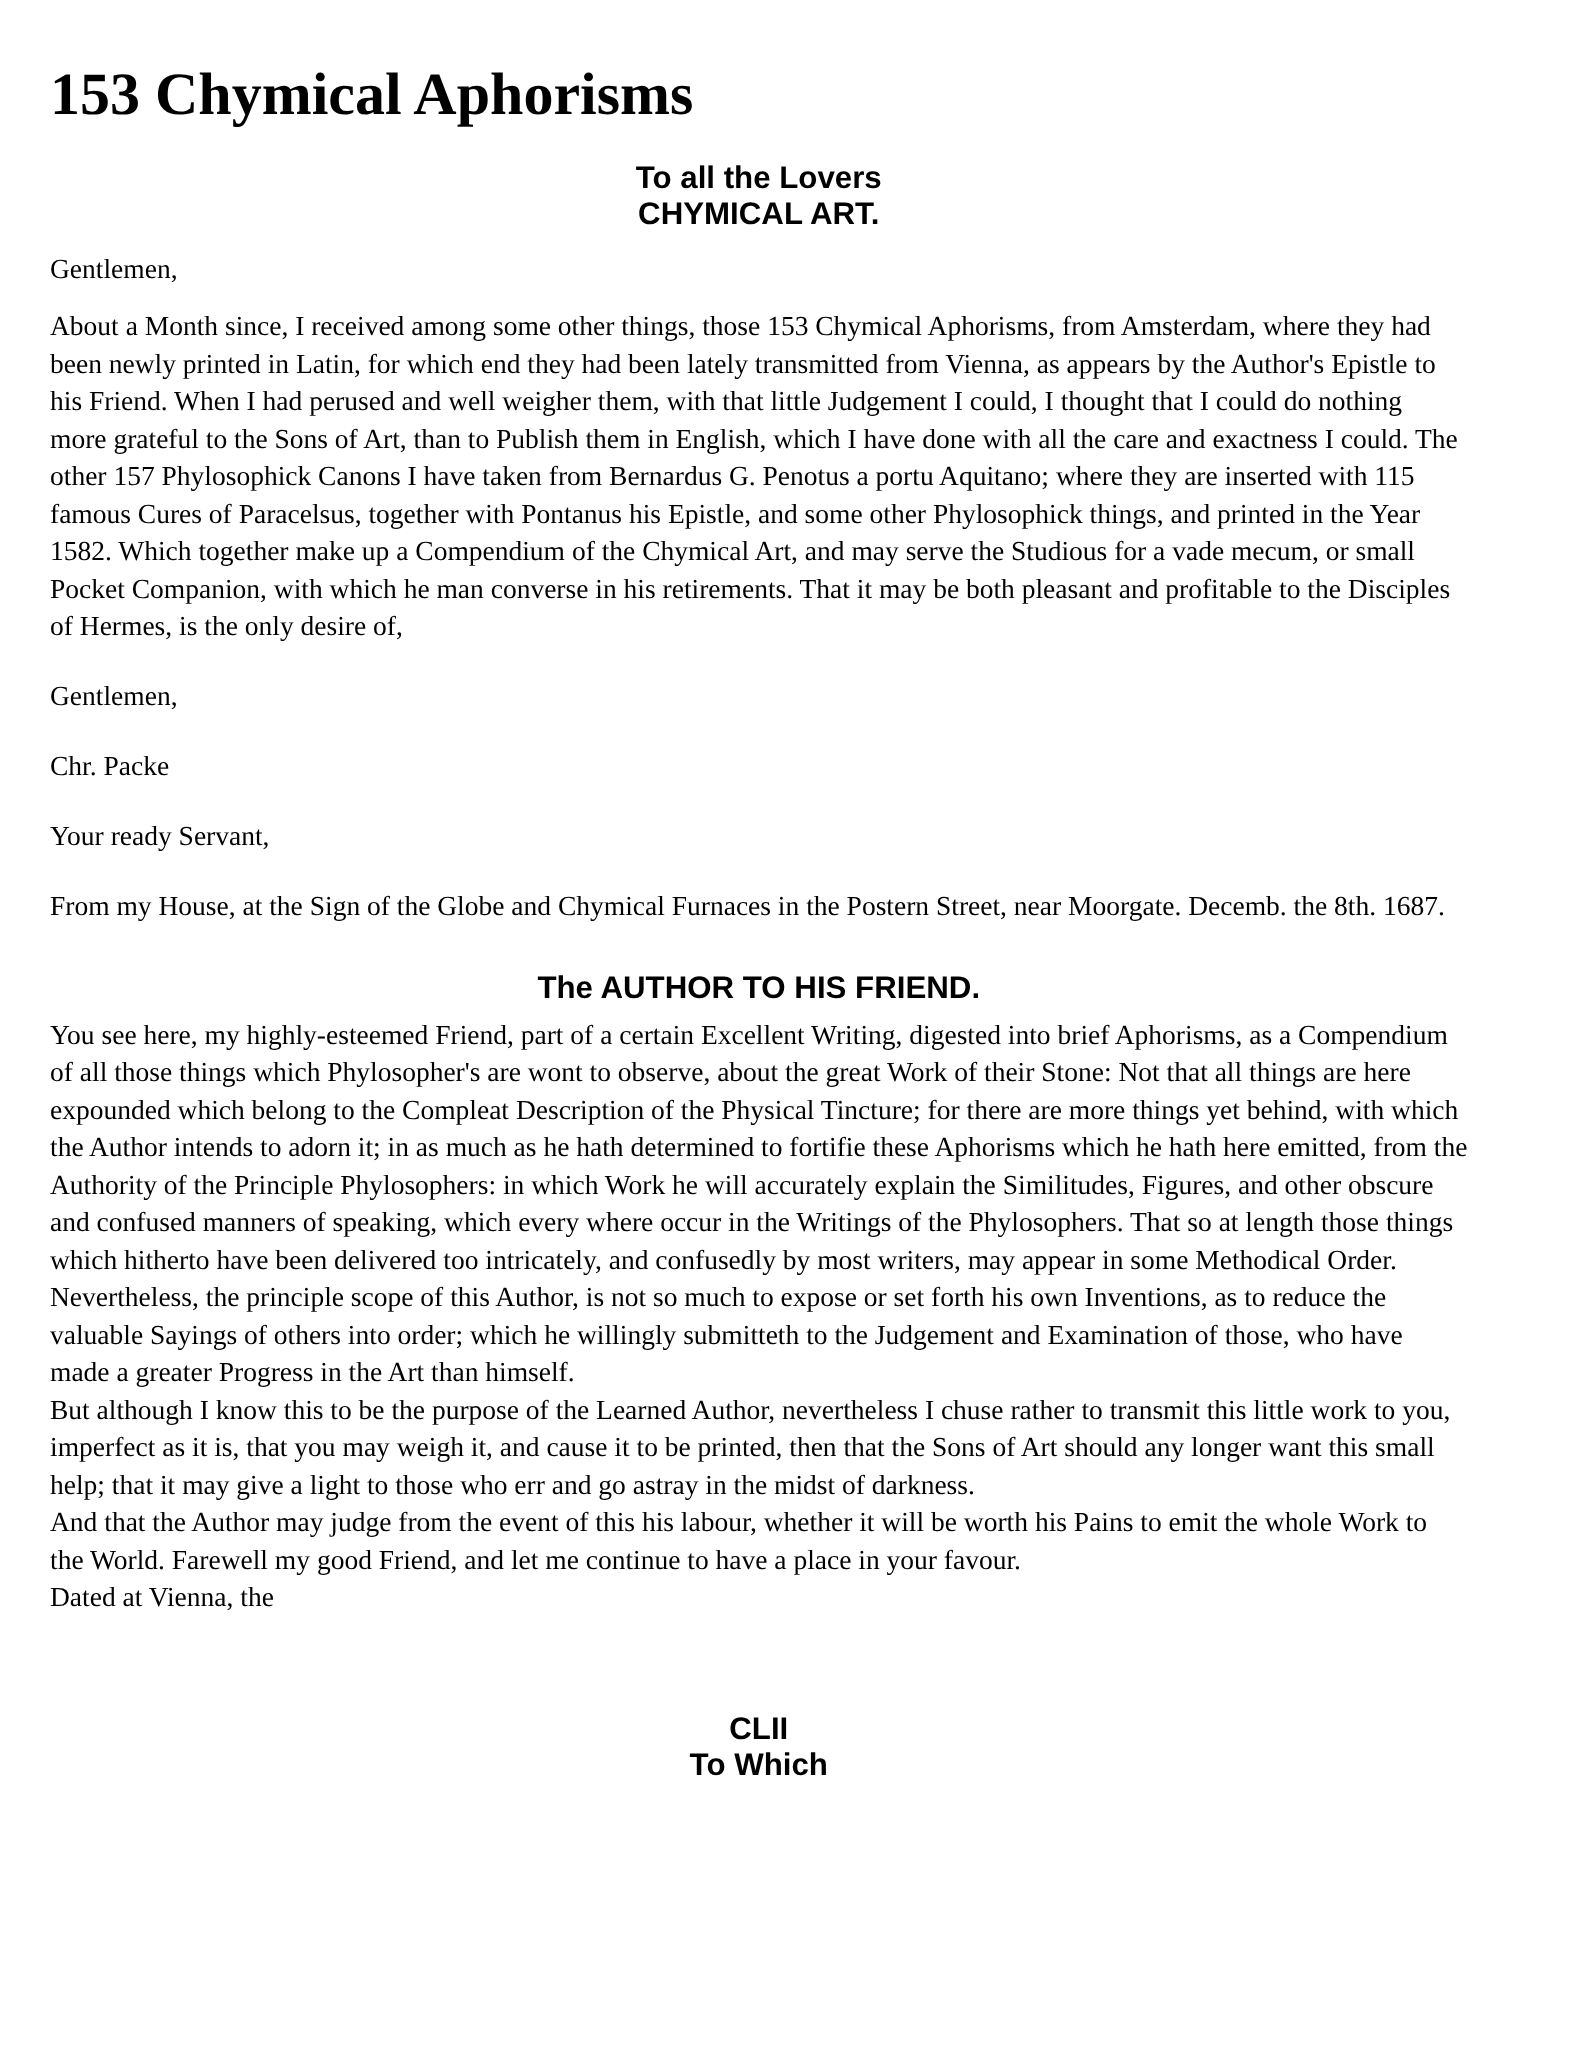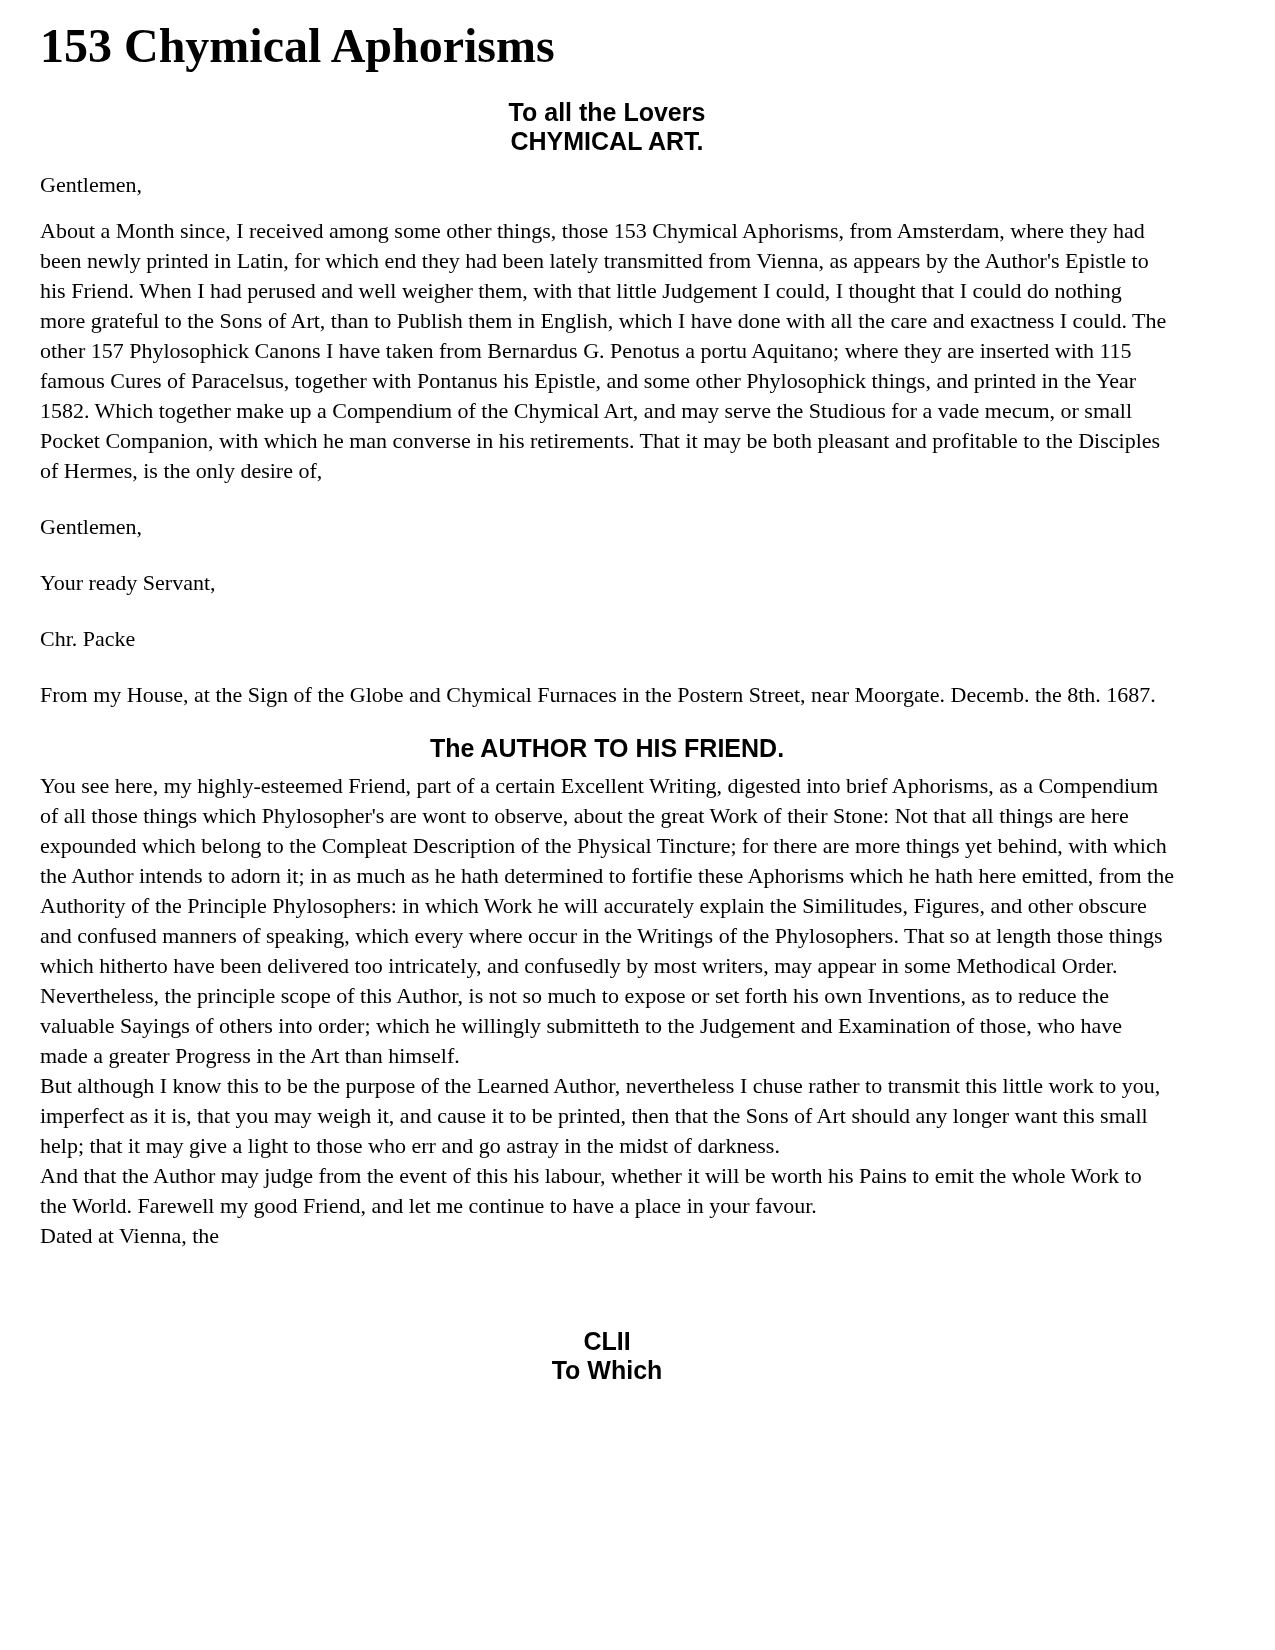--- a/index.html
+++ b/index.html
@@ -20,36 +20,36 @@
     color: #000000;
     font-family: "Liberation Serif", "DejaVu Serif", serif;
     font-size: 22px;
     line-height: 30px;
   }
   .doc-title {
     font-family: "Liberation Serif", "DejaVu Serif", serif;
     font-weight: bold;
     font-size: 48px;
     line-height: 60px;
-    margin: 16px 0 0 0;
+    margin: 46px 0 0 0;
     letter-spacing: 0;
   }
   .center-heading {
     font-family: "Liberation Sans", "DejaVu Sans", sans-serif;
     font-weight: bold;
     font-size: 25px;
     line-height: 29px;
     text-align: center;
     margin: 0;
   }
   .dedication-heading { margin-top: 22px; }
   .salutation         { margin: 14px 0 0 0; }
   .epistle-body       { margin: 16px 4px 0 0; }
   .plain-para         { margin: 26px 0 0 0; }
-  .author-heading     { margin-top: 24px; }
+  .author-heading     { margin-top: 36px; }
   .author-block       { margin: 8px 0 0 0; }
   .author-block .seg  { margin: 0; }
   .next-heading       { margin-top: 76px; }
 </style>
 </head>
 <body>
 
 <div class="page">
 
   <h1 class="doc-title">153 Chymical Aphorisms</h1>
@@ -58,23 +58,23 @@
     <div>To all the Lovers</div>
     <div>CHYMICAL ART.</div>
   </div>
 
   <p class="salutation">Gentlemen,</p>
 
   <p class="epistle-body">About a Month since, I received among some other things, those 153 Chymical Aphorisms, from Amsterdam, where they had been newly printed in Latin, for which end they had been lately transmitted from Vienna, as appears by the Author's Epistle to his Friend. When I had perused and well weigher them, with that little Judgement I could, I thought that I could do nothing more grateful to the Sons of Art, than to Publish them in English, which I have done with all the care and exactness I could. The other 157 Phylosophick Canons I have taken from Bernardus G. Penotus a portu Aquitano; where they are inserted with 115 famous Cures of Paracelsus, together with Pontanus his Epistle, and some other Phylosophick things, and printed in the Year 1582. Which together make up a Compendium of the Chymical Art, and may serve the Studious for a vade mecum, or small Pocket Companion, with which he man converse in his retirements. That it may be both pleasant and profitable to the Disciples of Hermes, is the only desire of,</p>
 
   <p class="plain-para">Gentlemen,</p>
 
+  <p class="plain-para">Chr. Packe</p>
+
   <p class="plain-para">Your ready Servant,</p>
-
-  <p class="plain-para">Chr. Packe</p>
 
   <p class="plain-para">From my House, at the Sign of the Globe and Chymical Furnaces in the Postern Street, near Moorgate. Decemb. the 8th. 1687.</p>
 
   <div class="center-heading author-heading">The AUTHOR TO HIS FRIEND.</div>
 
   <div class="author-block">
     <div class="seg">You see here, my highly-esteemed Friend, part of a certain Excellent Writing, digested into brief Aphorisms, as a Compendium of all those things which Phylosopher's are wont to observe, about the great Work of their Stone: Not that all things are here expounded which belong to the Compleat Description of the Physical Tincture; for there are more things yet behind, with which the Author intends to adorn it; in as much as he hath determined to fortifie these Aphorisms which he hath here emitted, from the Authority of the Principle Phylosophers: in which Work he will accurately explain the Similitudes, Figures, and other obscure and confused manners of speaking, which every where occur in the Writings of the Phylosophers. That so at length those things which hitherto have been delivered too intricately, and confusedly by most writers, may appear in some Methodical Order. Nevertheless, the principle scope of this Author, is not so much to expose or set forth his own Inventions, as to reduce the valuable Sayings of others into order; which he willingly submitteth to the Judgement and Examination of those, who have made a greater Progress in the Art than himself.</div>
     <div class="seg">But although I know this to be the purpose of the Learned Author, nevertheless I chuse rather to transmit this little work to you, imperfect as it is, that you may weigh it, and cause it to be printed, then that the Sons of Art should any longer want this small help; that it may give a light to those who err and go astray in the midst of darkness.</div>
     <div class="seg">And that the Author may judge from the event of this his labour, whether it will be worth his Pains to emit the whole Work to the World. Farewell my good Friend, and let me continue to have a place in your favour.</div>
     <div class="seg">Dated at Vienna, the</div>

